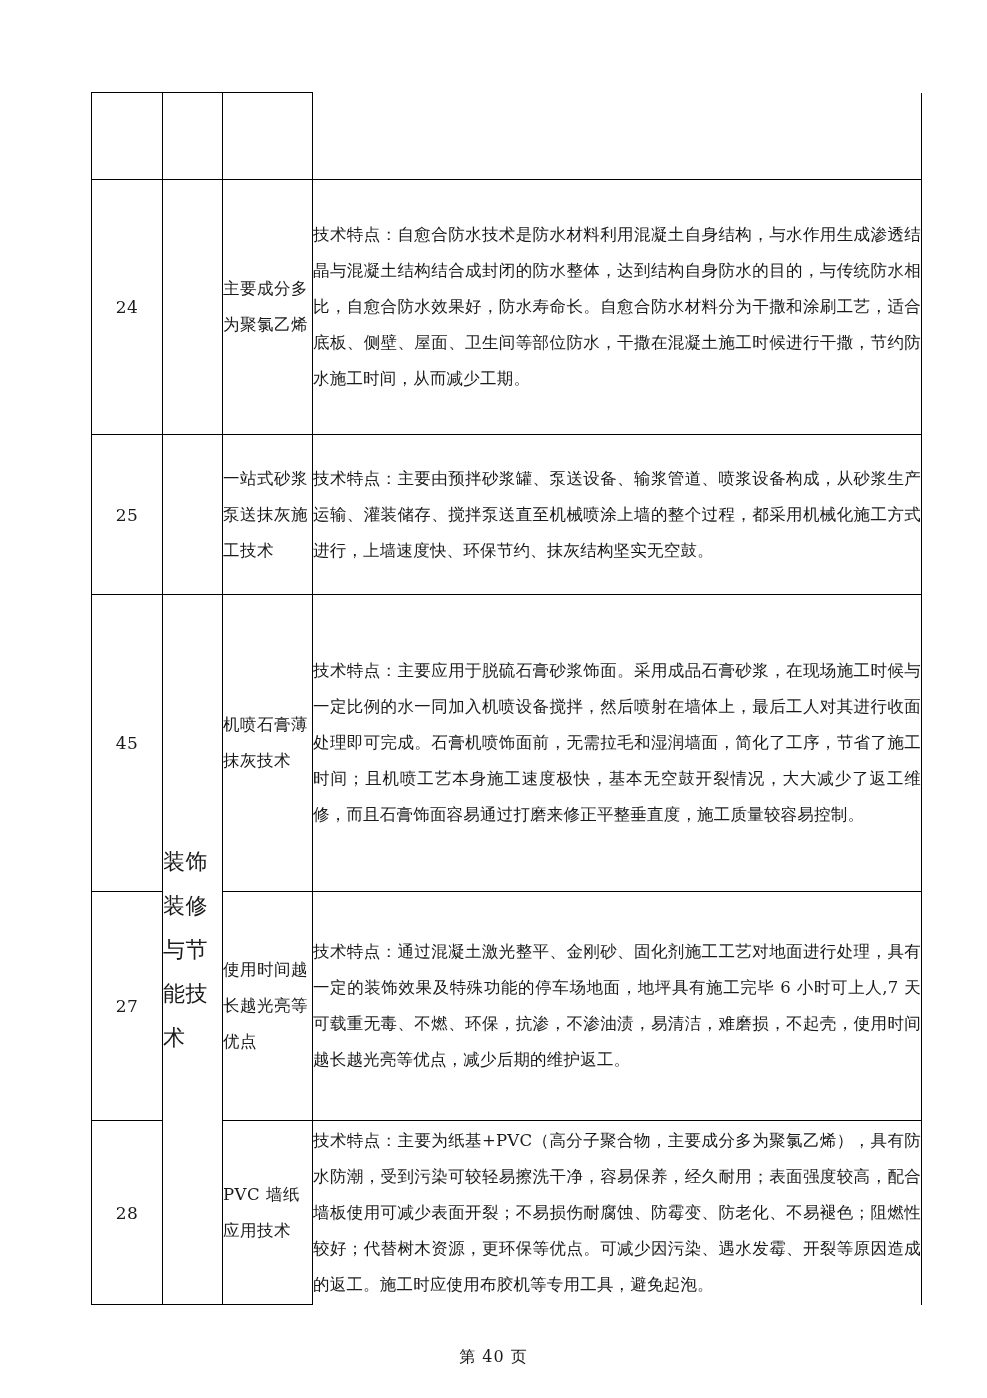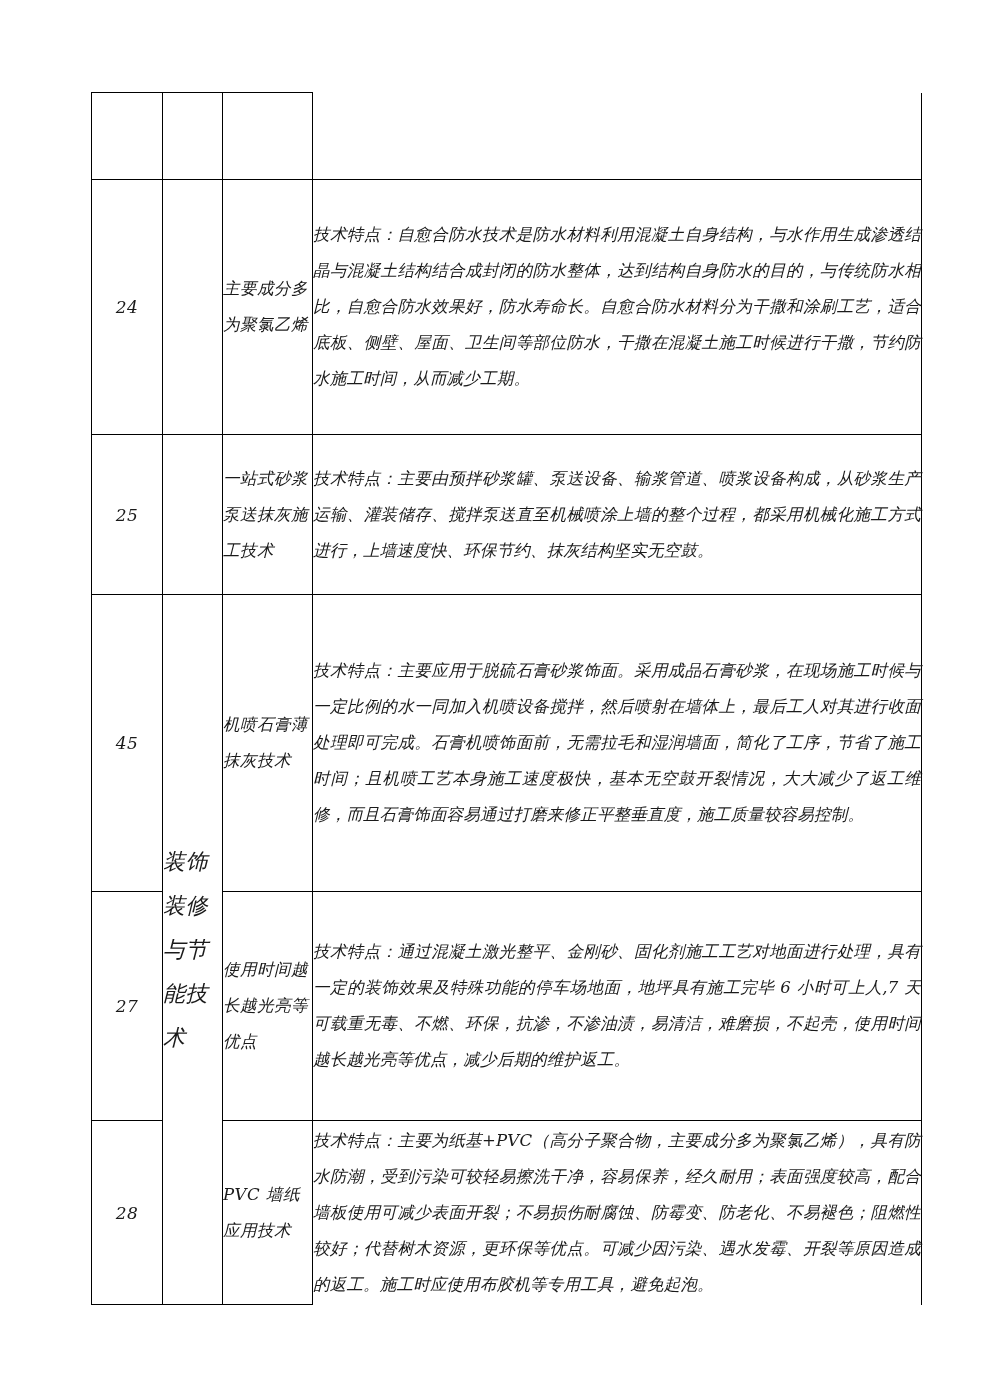--- a/index.html
+++ b/index.html
@@ -32,21 +32,20 @@
     width: 830px;
     border-collapse: collapse;
     table-layout: fixed;
   }
 
   table.tech-table td {
     border: 1.4px solid #000000;
     vertical-align: middle;
     padding: 0;
     background: #ffffff;
-    font-style: italic;
   }
 
   
   col.c-no    { width: 71px; }
   col.c-cat   { width: 60px; }
   col.c-name  { width: 90px; }
   col.c-desc  { width: 609px; }
 
   td.cell-no {
     text-align: center;
@@ -170,14 +169,15 @@
         <td class="cell-no" style="height:183px;">28</td>
         <td class="cell-name">PVC 墙纸应用技术</td>
         <td class="cell-desc">
           <span class="desc-text">技术特点：主要为纸基+PVC（高分子聚合物，主要成分多为聚氯乙烯），具有防水防潮，受到污染可较轻易擦洗干净，容易保养，经久耐用；表面强度较高，配合墙板使用可减少表面开裂；不易损伤耐腐蚀、防霉变、防老化、不易褪色；阻燃性较好；代替树木资源，更环保等优点。可减少因污染、遇水发霉、开裂等原因造成的返工。施工时应使用布胶机等专用工具，避免起泡。</span>
         </td>
       </tr>
 
     </tbody>
   </table>
 
+  <div class="page-footer">第 40 页</div>
 
 </div>
 
 </body></html>

